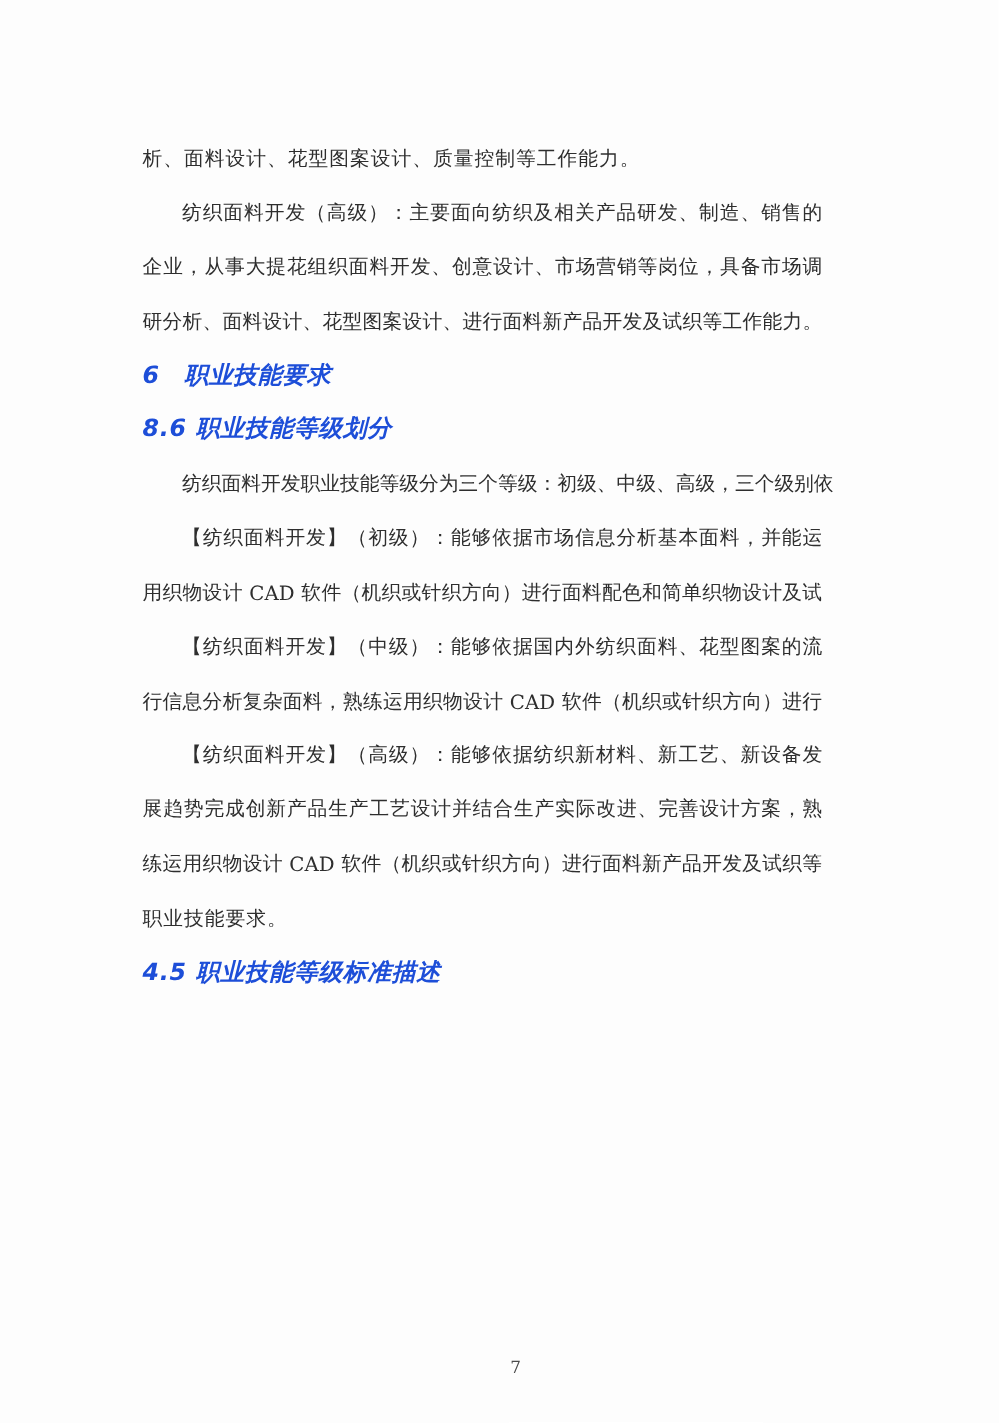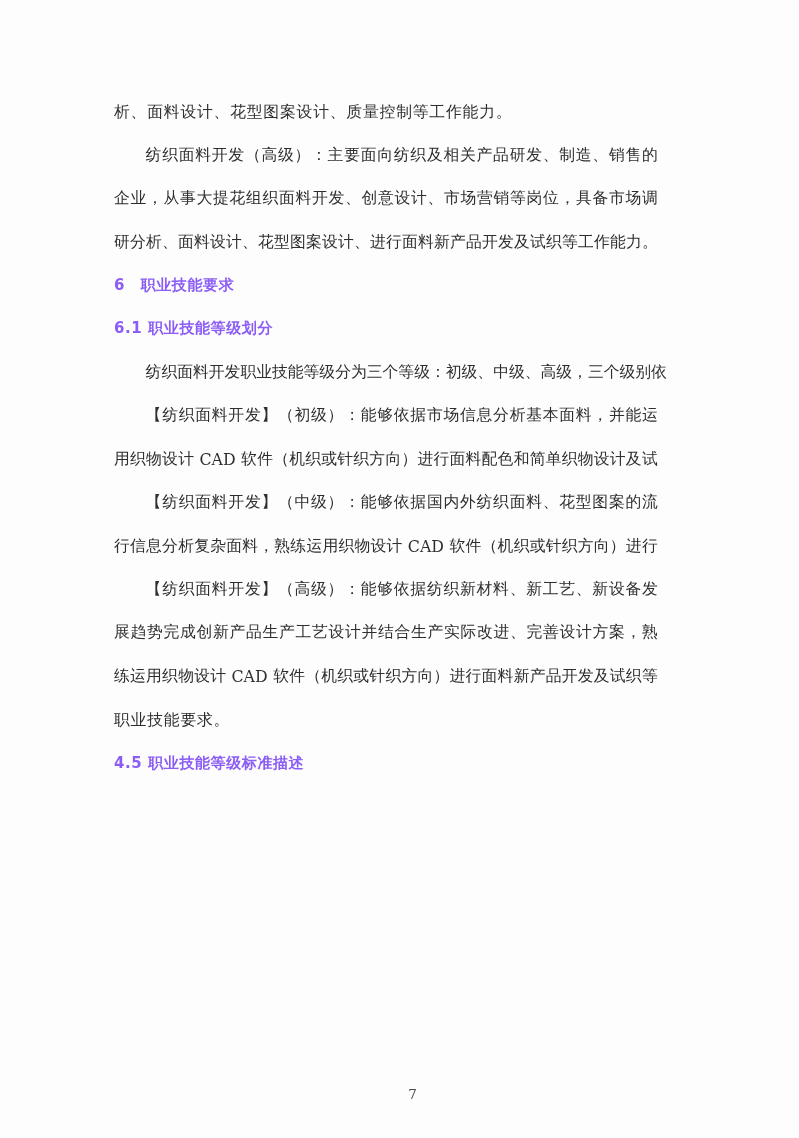--- a/index.html
+++ b/index.html
@@ -8,44 +8,45 @@
     width: 799px;
     height: 1138px;
     background: #fdfdfd;
     overflow: hidden;
     font-family: "DejaVu Serif", "Liberation Serif", serif;
     color: #2e2e2e;
   }
   .text-block {
     position: absolute;
     left: 114px;
-    top: 90px;
+    top: 105px;
     width: 544px;
   }
   .line {
     height: 43.45px;
     line-height: 43.45px;
     font-size: 15.8px;
     white-space: nowrap;
   }
   .plain { letter-spacing: 0.8px; }
   .justify {
     display: flex;
     justify-content: space-between;
     align-items: center;
     letter-spacing: 0;
   }
   .justify > span { line-height: normal; white-space: pre; }
   .indent { margin-left: 31.6px; }
   .heading {
     font-family: "DejaVu Sans", "Liberation Sans", sans-serif;
     font-weight: bold;
-    font-size: 15px;
-    color: #8b5cf6;
+    font-size: 19px;
+    color: #1d4ed8;
     letter-spacing: 0.6px;
+    font-style: italic;
   }
   .footer {
     position: absolute;
     top: 1086px;
     left: 0;
     width: 100%;
     text-align: center;
     transform: translateX(13px);
     font-size: 13.5px;
     color: #4a4a4a;
@@ -159,21 +160,21 @@
         <span>织</span>
         <span>等</span>
         <span>工</span>
         <span>作</span>
         <span>能</span>
         <span>力</span>
         <span>。</span>
       </div>
 
     <div class="line heading">6　职业技能要求</div>
-    <div class="line heading">6.1 职业技能等级划分</div>
+    <div class="line heading">8.6 职业技能等级划分</div>
 
     <div class="line justify indent">
         <span>纺</span>
         <span>织</span>
         <span>面</span>
         <span>料</span>
         <span>开</span>
         <span>发</span>
         <span>职</span>
         <span>业</span>

